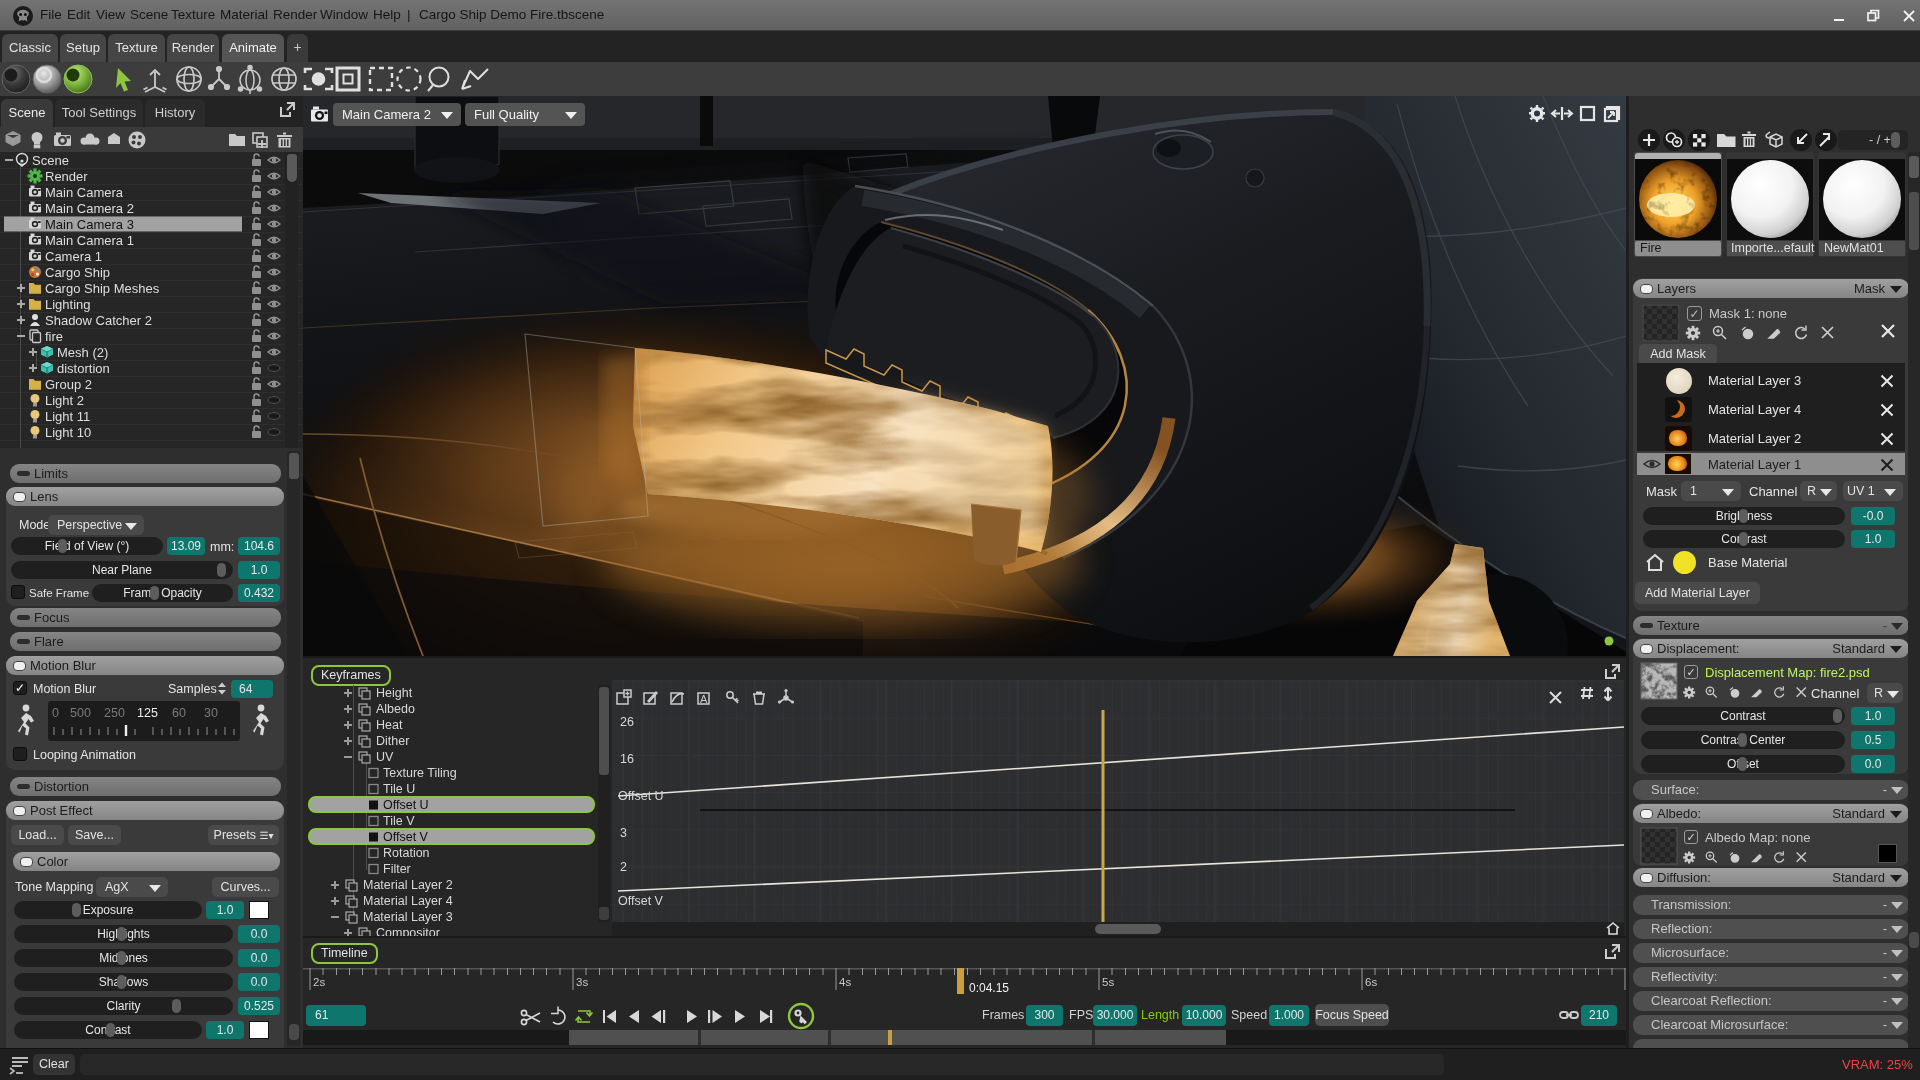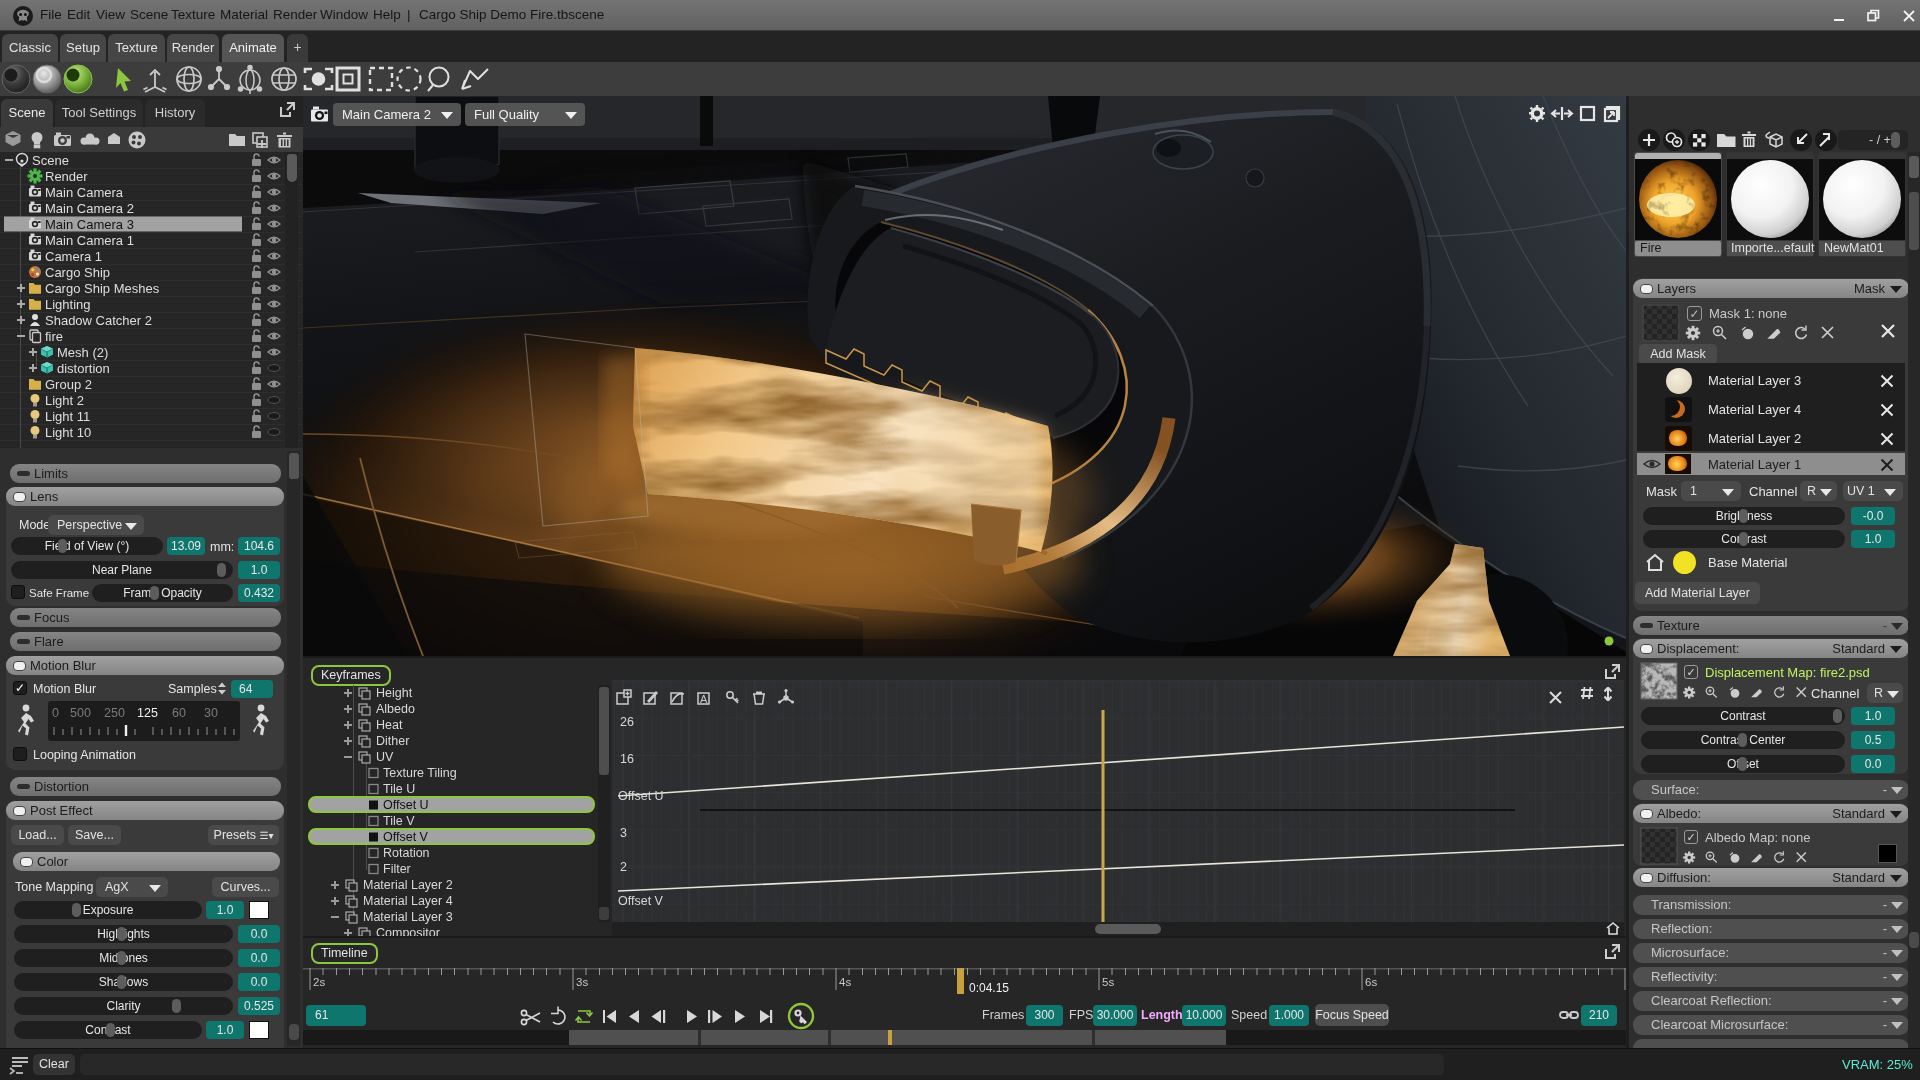--- a/index.html
+++ b/index.html
@@ -881,21 +881,21 @@
             <circle cx="280" cy="11" r="3.6"></circle>
             <path d="M282.5 13.5 L289 20 l-2.2 2.2 -2 -2 -1.4 1.4 -2.2 -2.2 z"></path>
             <circle cx="280" cy="11" r="1.4" fill="#262626"></circle>
           </g>
         </g>
 </svg>
 <div class="lbl" style="left:679px;top:70px;color:#d2d2d2;">Frames</div>
 <div class="vbox" style="left:723px;top:67px;width:37px;height:21px;line-height:21px;">300</div>
 <div class="lbl" style="left:766px;top:70px;color:#d2d2d2;">FPS</div>
 <div class="vbox" style="left:790px;top:67px;width:44px;height:21px;line-height:21px;">30.000</div>
-<div class="lbl" style="left:838px;top:70px;color:#f0abfc;font-weight:bold;">Length</div>
+<div class="lbl" style="left:838px;top:70px;color:#84cc16;">Length</div>
 <div class="vbox" style="left:879px;top:67px;width:44px;height:21px;line-height:21px;">10.000</div>
 <div class="lbl" style="left:928px;top:70px;color:#d2d2d2;">Speed</div>
 <div class="vbox" style="left:966px;top:67px;width:40px;height:21px;line-height:21px;">1.000</div>
 <div class="btn" style="left:1012px;top:66px;width:74px;height:22px;line-height:22px;background:#4e4e4e;">Focus Speed</div>
 <svg class="abs" style="left:1256px;top:68px" width="20" height="18" viewBox="0 0 20 18">
         <g stroke="#ccc" stroke-width="1.8" fill="none">
           <rect x="1" y="6" width="8" height="6" rx="3"></rect>
           <rect x="11" y="6" width="8" height="6" rx="3"></rect>
           <path d="M7 9 h6"></path>
         </g>
@@ -1237,16 +1237,16 @@
 <div class="abs" style="left:0;top:1048px;width:1920px;height:32px;background:#1f1f1f;border-top:1px solid #111;">
   <svg class="abs" style="left:8px;top:6px" width="22" height="20" viewBox="0 0 22 20">
         <g stroke="#bbb" stroke-width="1.8" fill="none">
           <path d="M4 3 h16 M4 7 h16 M4 11 h10"></path>
           <path d="M2 13 l4 3 -4 3" stroke-width="1.6"></path>
           <path d="M8 18 h7"></path>
         </g>
       </svg>
   <div class="btn" style="left:33px;top:5px;width:42px;height:21px;line-height:21px;background:#333;">Clear</div>
   <div class="abs" style="left:80px;top:5px;width:1364px;height:21px;background:#282828;border-radius:5px;"></div>
-  <div class="lbl" style="left:1842px;top:8px;font-size:13px;color:#5eead4;">VRAM: 25%</div>
+  <div class="lbl" style="left:1842px;top:8px;font-size:13px;color:#ef4444;">VRAM: 25%</div>
 </div>
 
 </div>
 
 </body></html>

